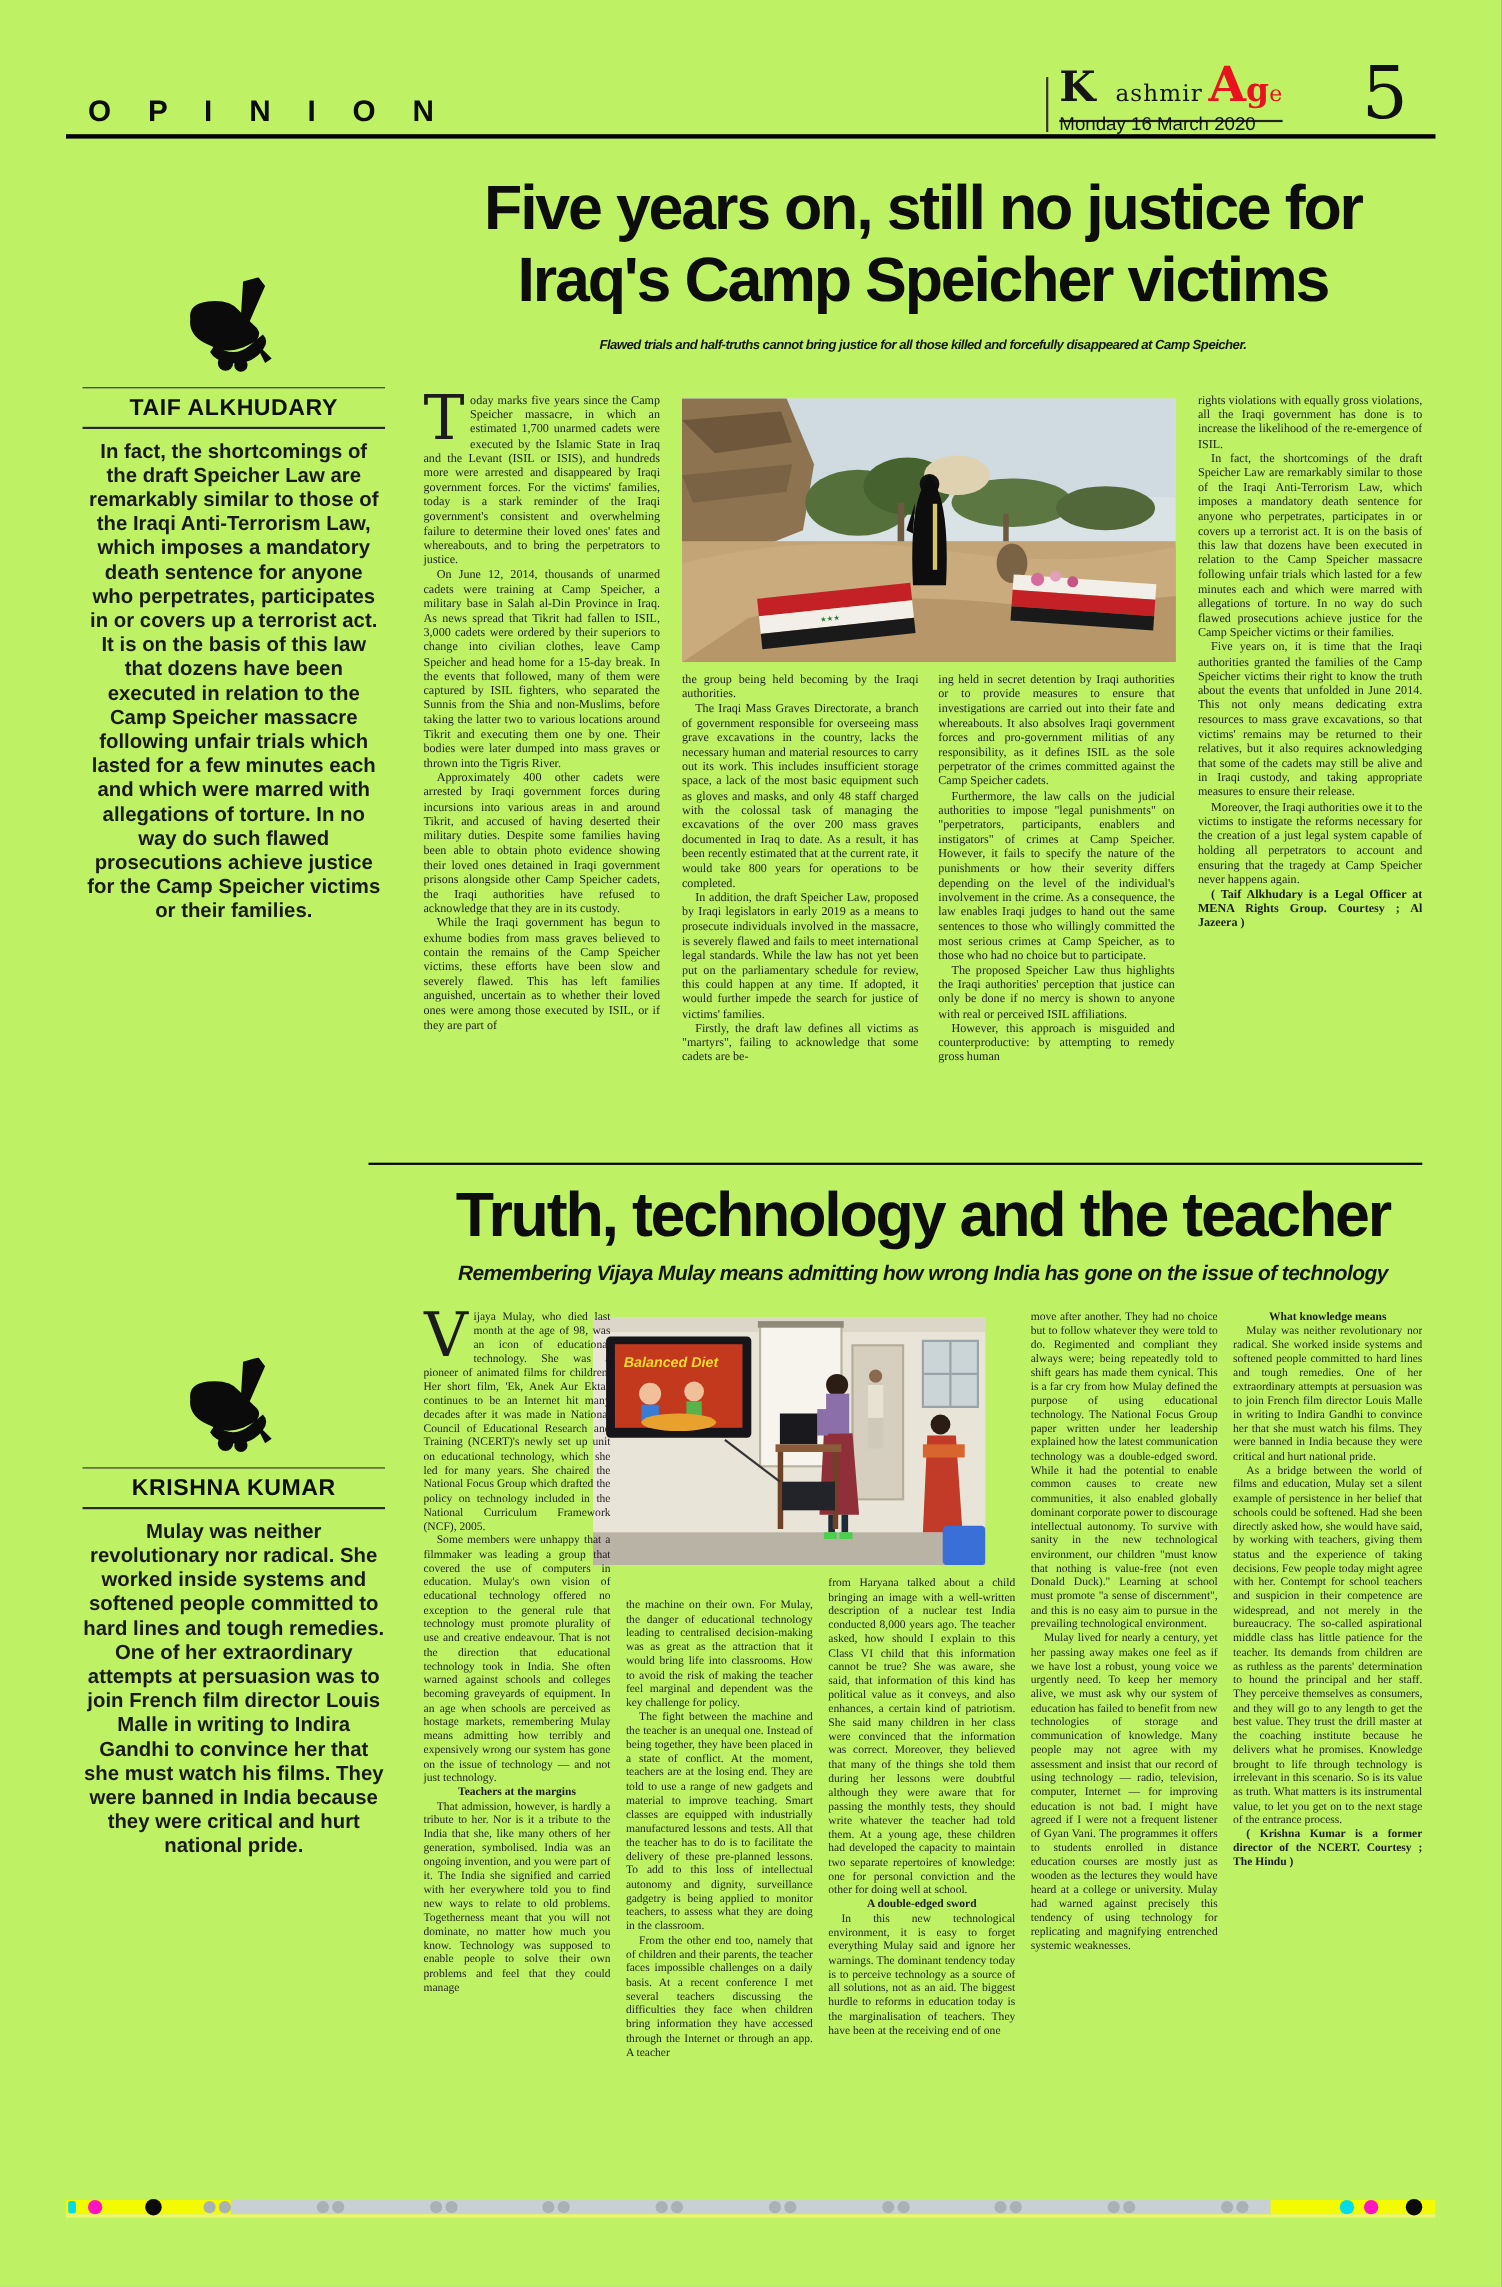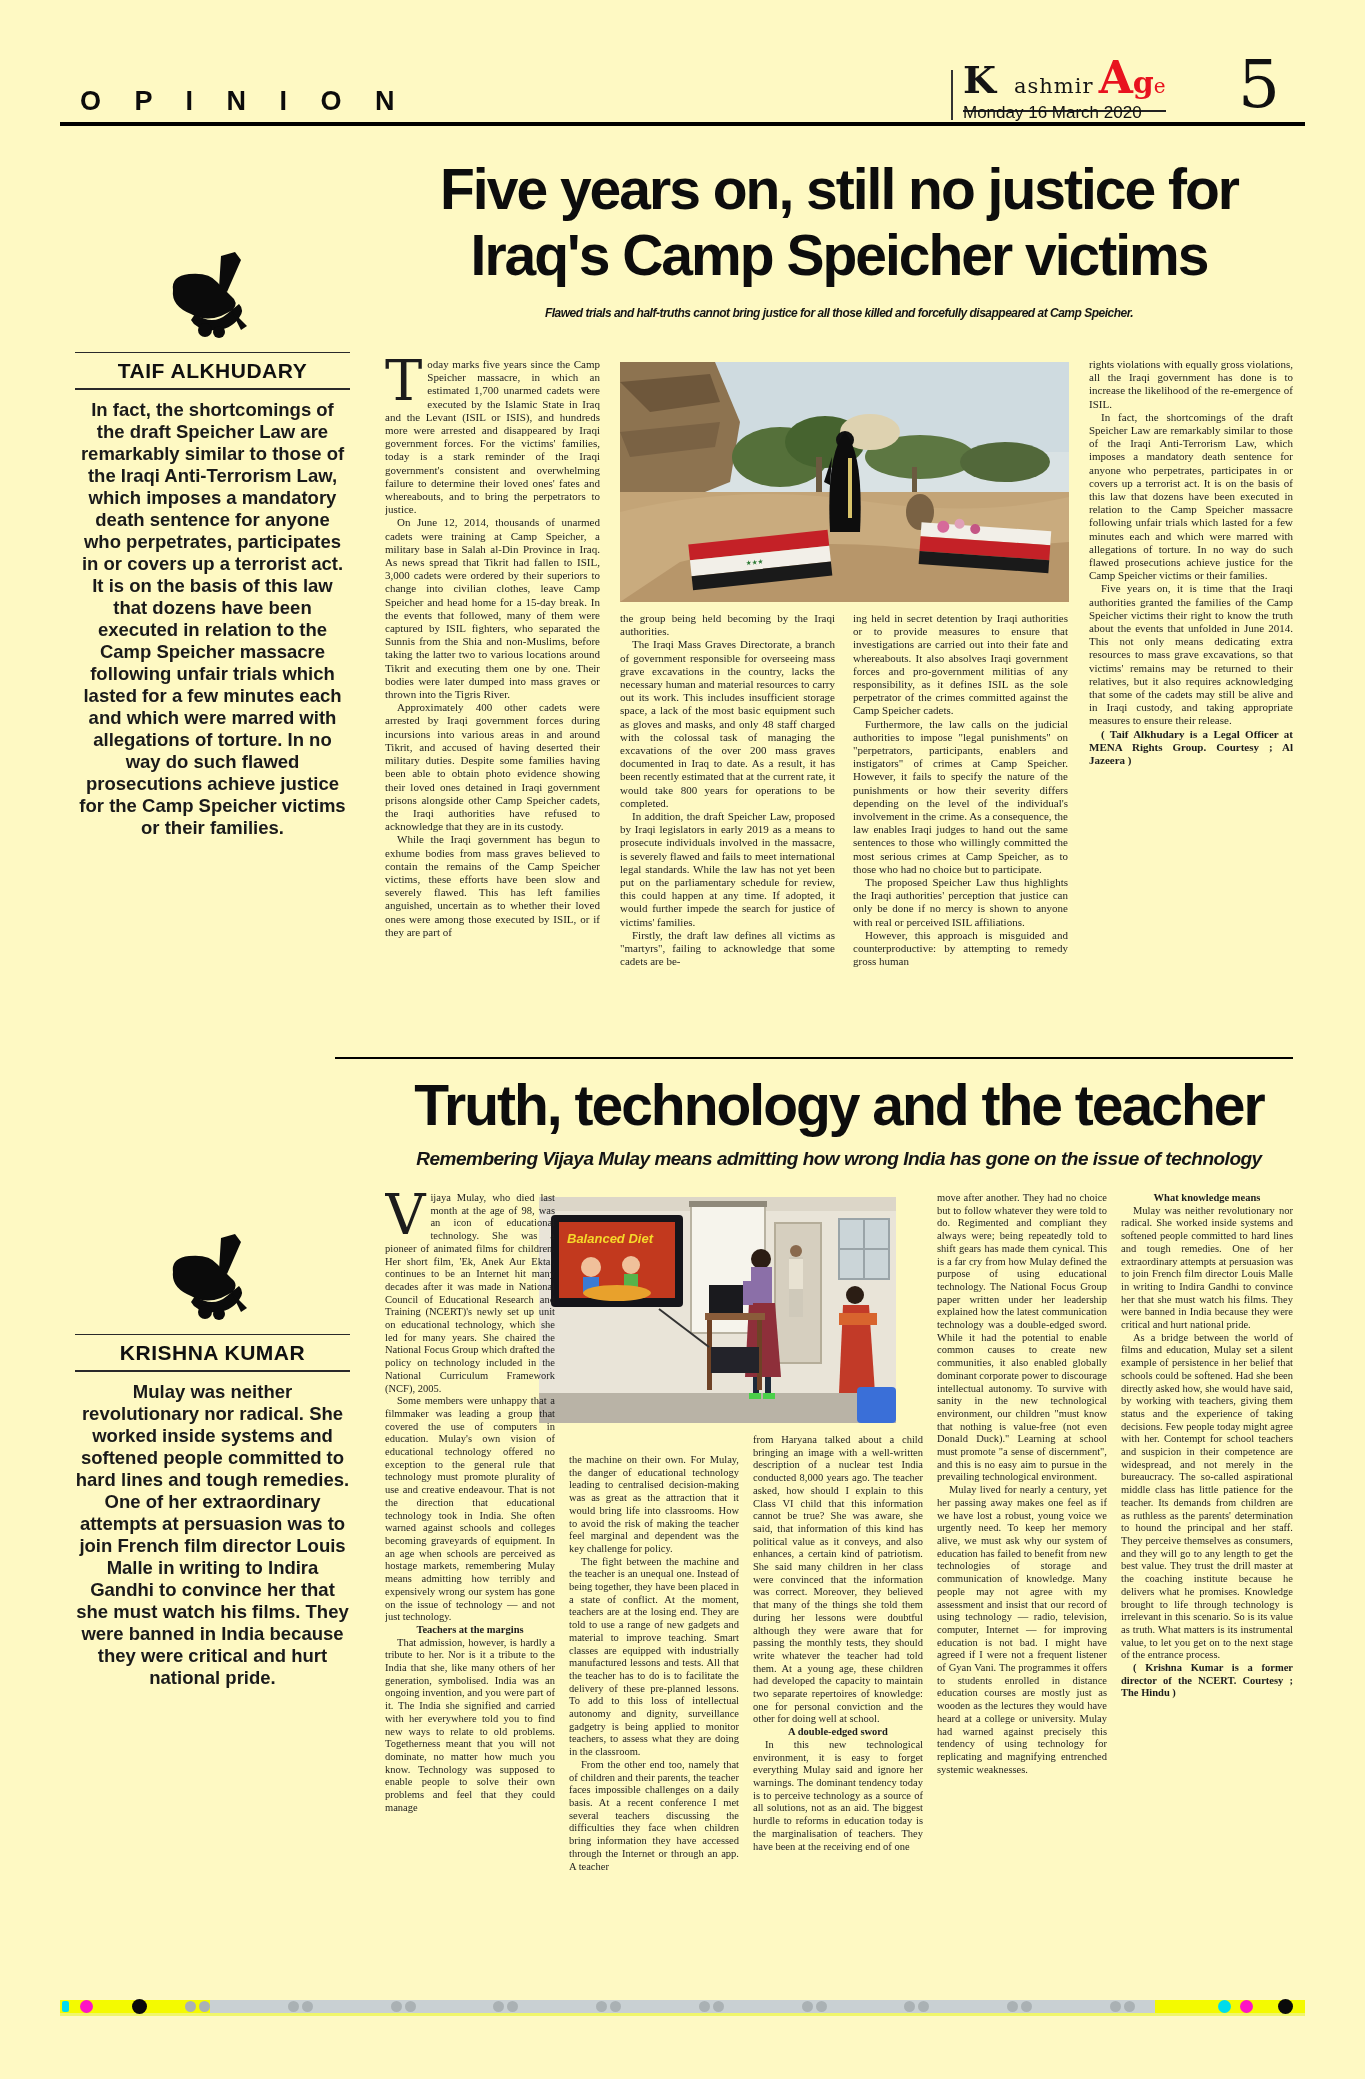--- a/index.html
+++ b/index.html
@@ -1,16 +1,16 @@
 <!DOCTYPE html>
 <html><head>
 <meta charset="utf-8">
 <style>
   html,body{margin:0;padding:0;background:#9a9a9a;}
-  .page{position:relative;width:1365px;height:2079px;background:#fef9c3;margin:0 auto;
+  .page{position:relative;width:1365px;height:2079px;background:#bef264;margin:0 auto;
         font-family:"Liberation Serif",serif;color:#121212;overflow:hidden;}
   .abs{position:absolute;}
 
   
   .section-label{font-family:"Liberation Sans",sans-serif;font-weight:bold;font-size:27px;
                  letter-spacing:13px;color:#0c0c0c;}
   .header-rule{background:#000;}
   .mast-vrule{background:#333;}
   .mast-logo{font-family:"DejaVu Serif",serif;white-space:nowrap;border-bottom:2px solid #222;
              padding-bottom:2px;line-height:40px;}
@@ -160,20 +160,21 @@
   <div class="col a1col" style="left:853px;top:612px;height:438px;">
       <p class="nodent">ing held in secret detention by Iraqi authorities or to provide measures to ensure that investigations are carried out into their fate and whereabouts. It also absolves Iraqi government forces and pro-government militias of any responsibility, as it defines ISIL as the sole perpetrator of the crimes committed against the Camp Speicher cadets.</p>
       <p>Furthermore, the law calls on the judicial authorities to impose "legal punishments" on "perpetrators, participants, enablers and instigators" of crimes at Camp Speicher. However, it fails to specify the nature of the punishments or how their severity differs depending on the level of the individual's involvement in the crime. As a consequence, the law enables Iraqi judges to hand out the same sentences to those who willingly committed the most serious crimes at Camp Speicher, as to those who had no choice but to participate.</p>
       <p>The proposed Speicher Law thus highlights the Iraqi authorities' perception that justice can only be done if no mercy is shown to anyone with real or perceived ISIL affiliations.</p>
       <p>However, this approach is misguided and counterproductive: by attempting to remedy gross human</p>
     </div>
   <div class="col a1col" style="left:1089px;top:358px;width:204px;height:692px;">
       <p class="nodent">rights violations with equally gross violations, all the Iraqi government has done is to increase the likelihood of the re-emergence of ISIL.</p>
       <p>In fact, the shortcomings of the draft Speicher Law are remarkably similar to those of the Iraqi Anti-Terrorism Law, which imposes a mandatory death sentence for anyone who perpetrates, participates in or covers up a terrorist act. It is on the basis of this law that dozens have been executed in relation to the Camp Speicher massacre following unfair trials which lasted for a few minutes each and which were marred with allegations of torture. In no way do such flawed prosecutions achieve justice for the Camp Speicher victims or their families.</p>
       <p>Five years on, it is time that the Iraqi authorities granted the families of the Camp Speicher victims their right to know the truth about the events that unfolded in June 2014. This not only means dedicating extra resources to mass grave excavations, so that victims' remains may be returned to their relatives, but it also requires acknowledging that some of the cadets may still be alive and in Iraqi custody, and taking appropriate measures to ensure their release.</p>
+      <p>Moreover, the Iraqi authorities owe it to the victims to instigate the reforms necessary for the creation of a just legal system capable of holding all perpetrators to account and ensuring that the tragedy at Camp Speicher never happens again.</p>
       <p class="credit">( Taif Alkhudary is a Legal Officer at MENA Rights Group.  Courtesy ; Al Jazeera )</p>
     </div>
 
   <div class="abs sep-rule" style="left:335px;top:1057px;width:958px;height:2px;"></div>
 
   <div class="abs headline" style="left:385px;top:1072px;width:908px;">Truth, technology and the teacher</div>
   <div class="abs standfirst" style="left:385px;top:1148px;width:908px;font-size:19px;">Remembering Vijaya Mulay means admitting how wrong India has gone on the issue of technology</div>
 
   <div class="abs sidebar" style="left:75px;top:1234px;">
     <div style="height:96px;">

